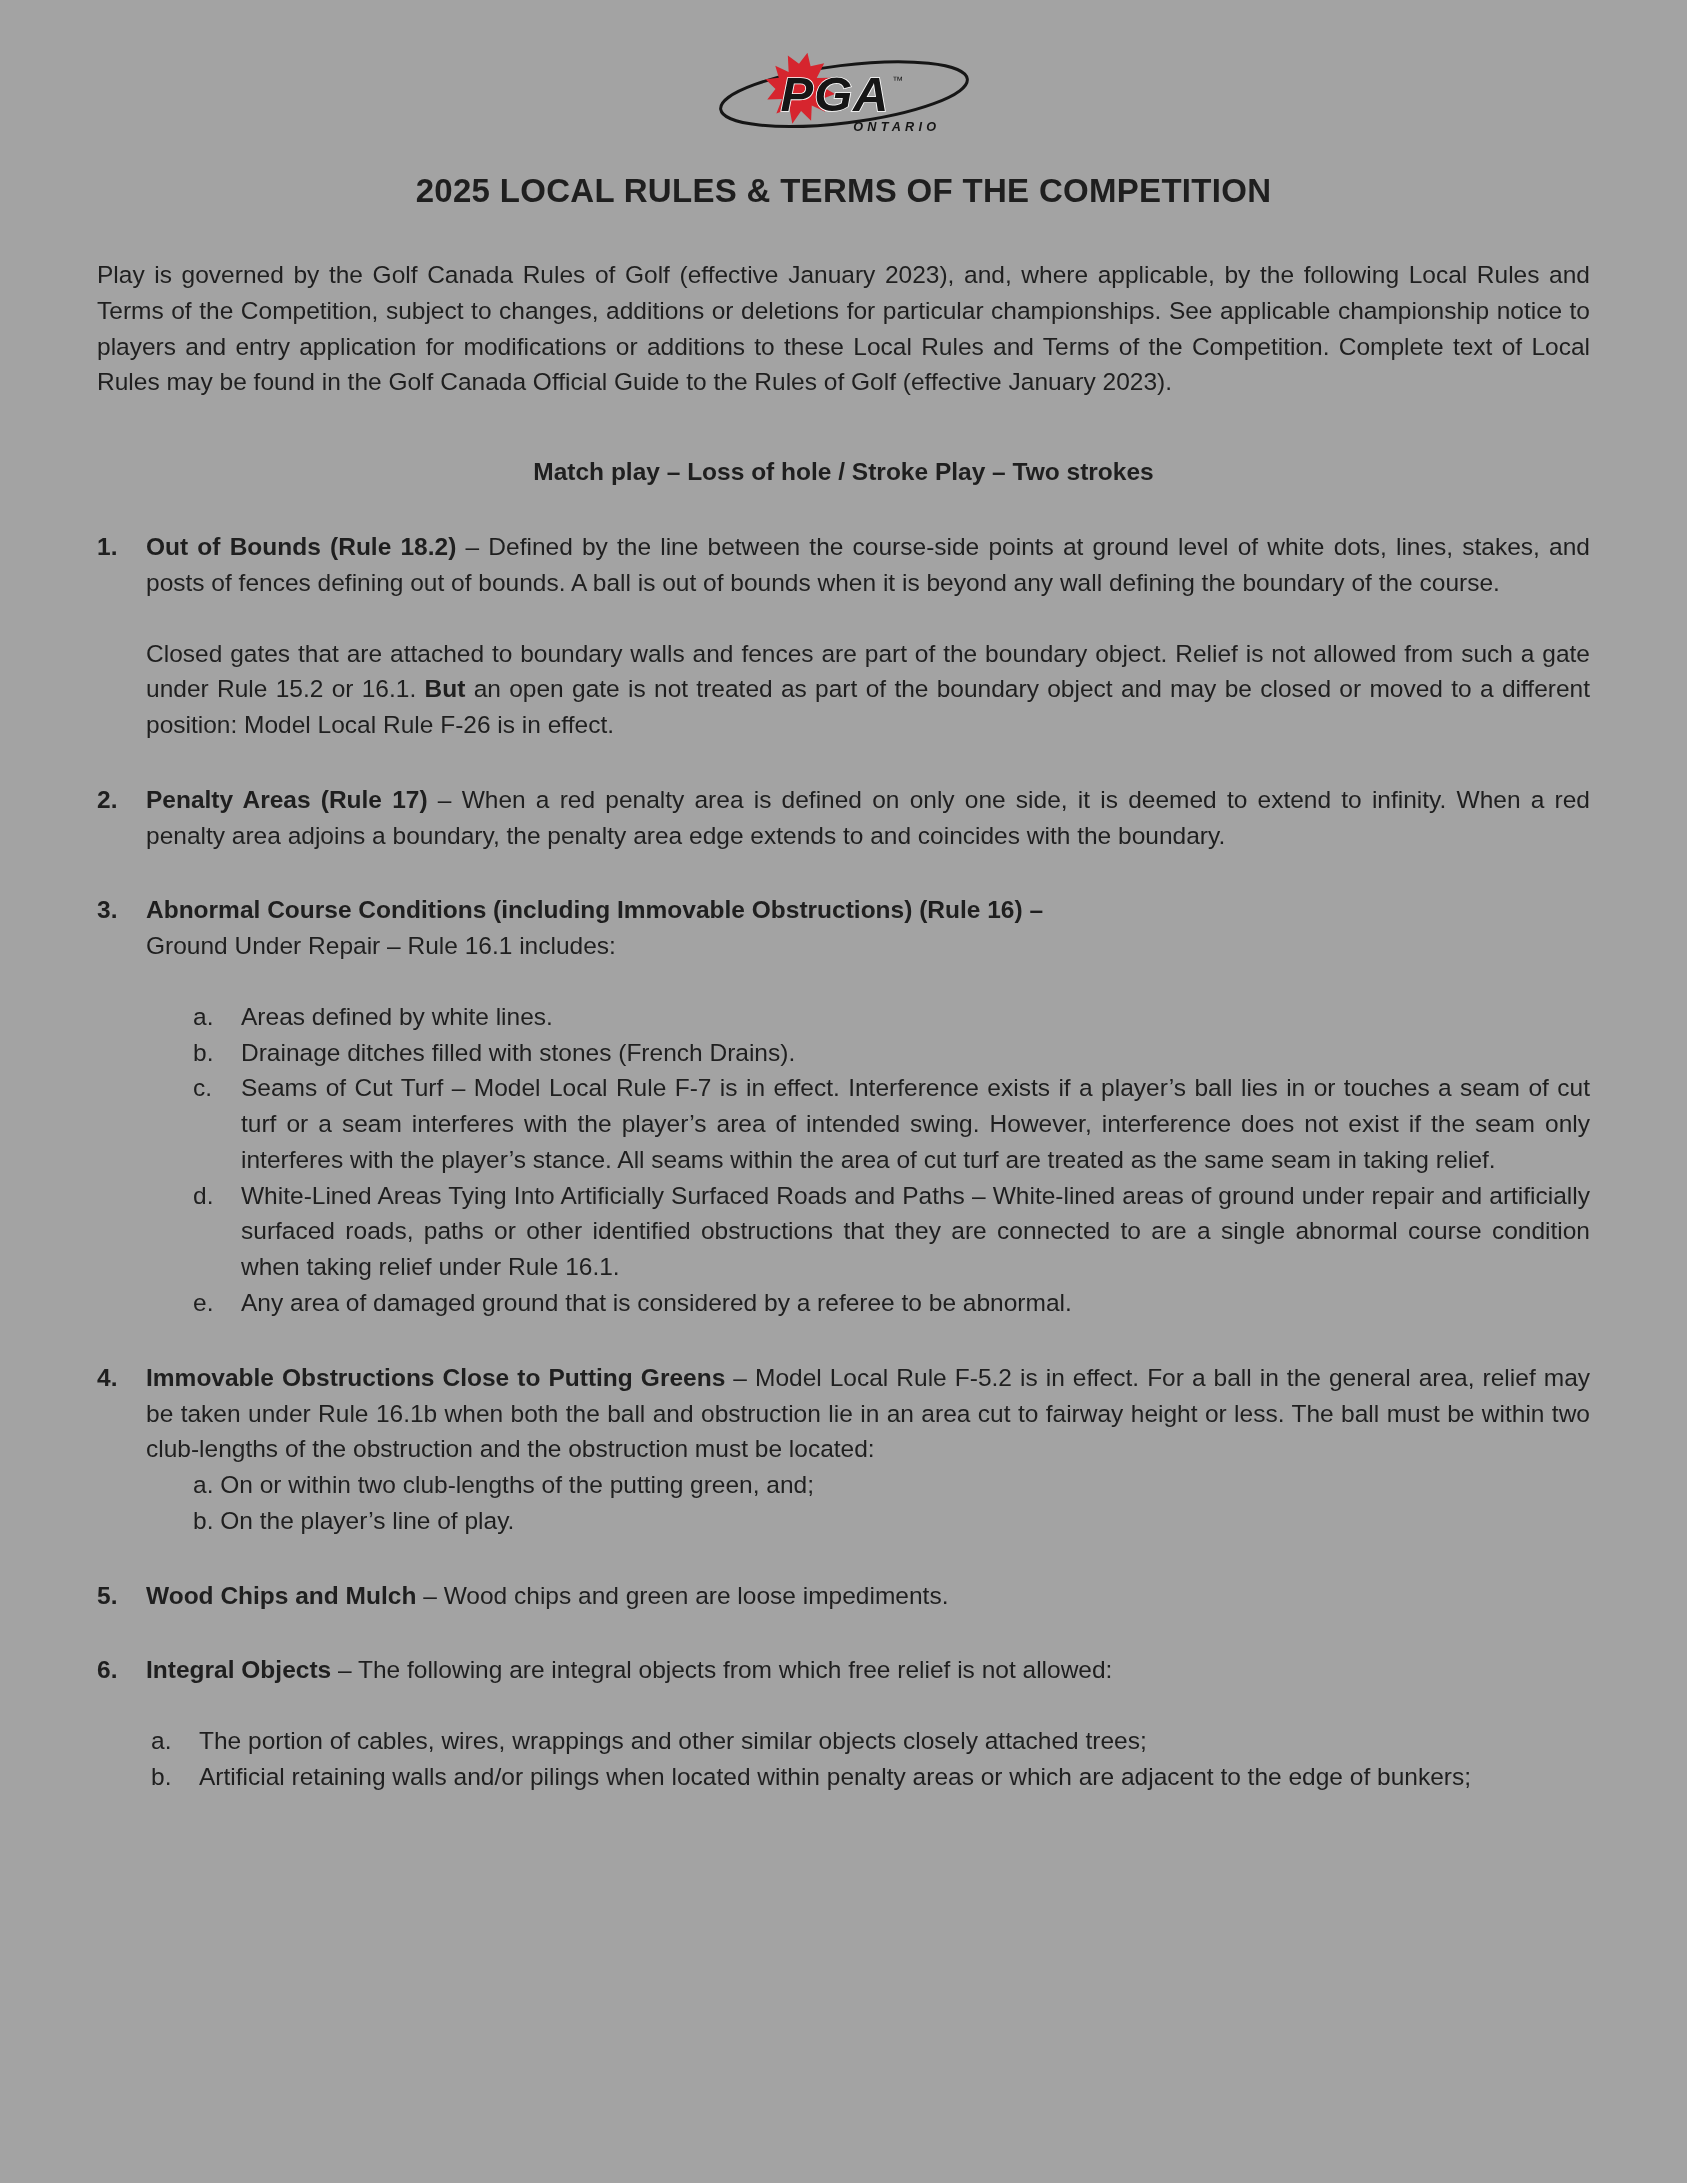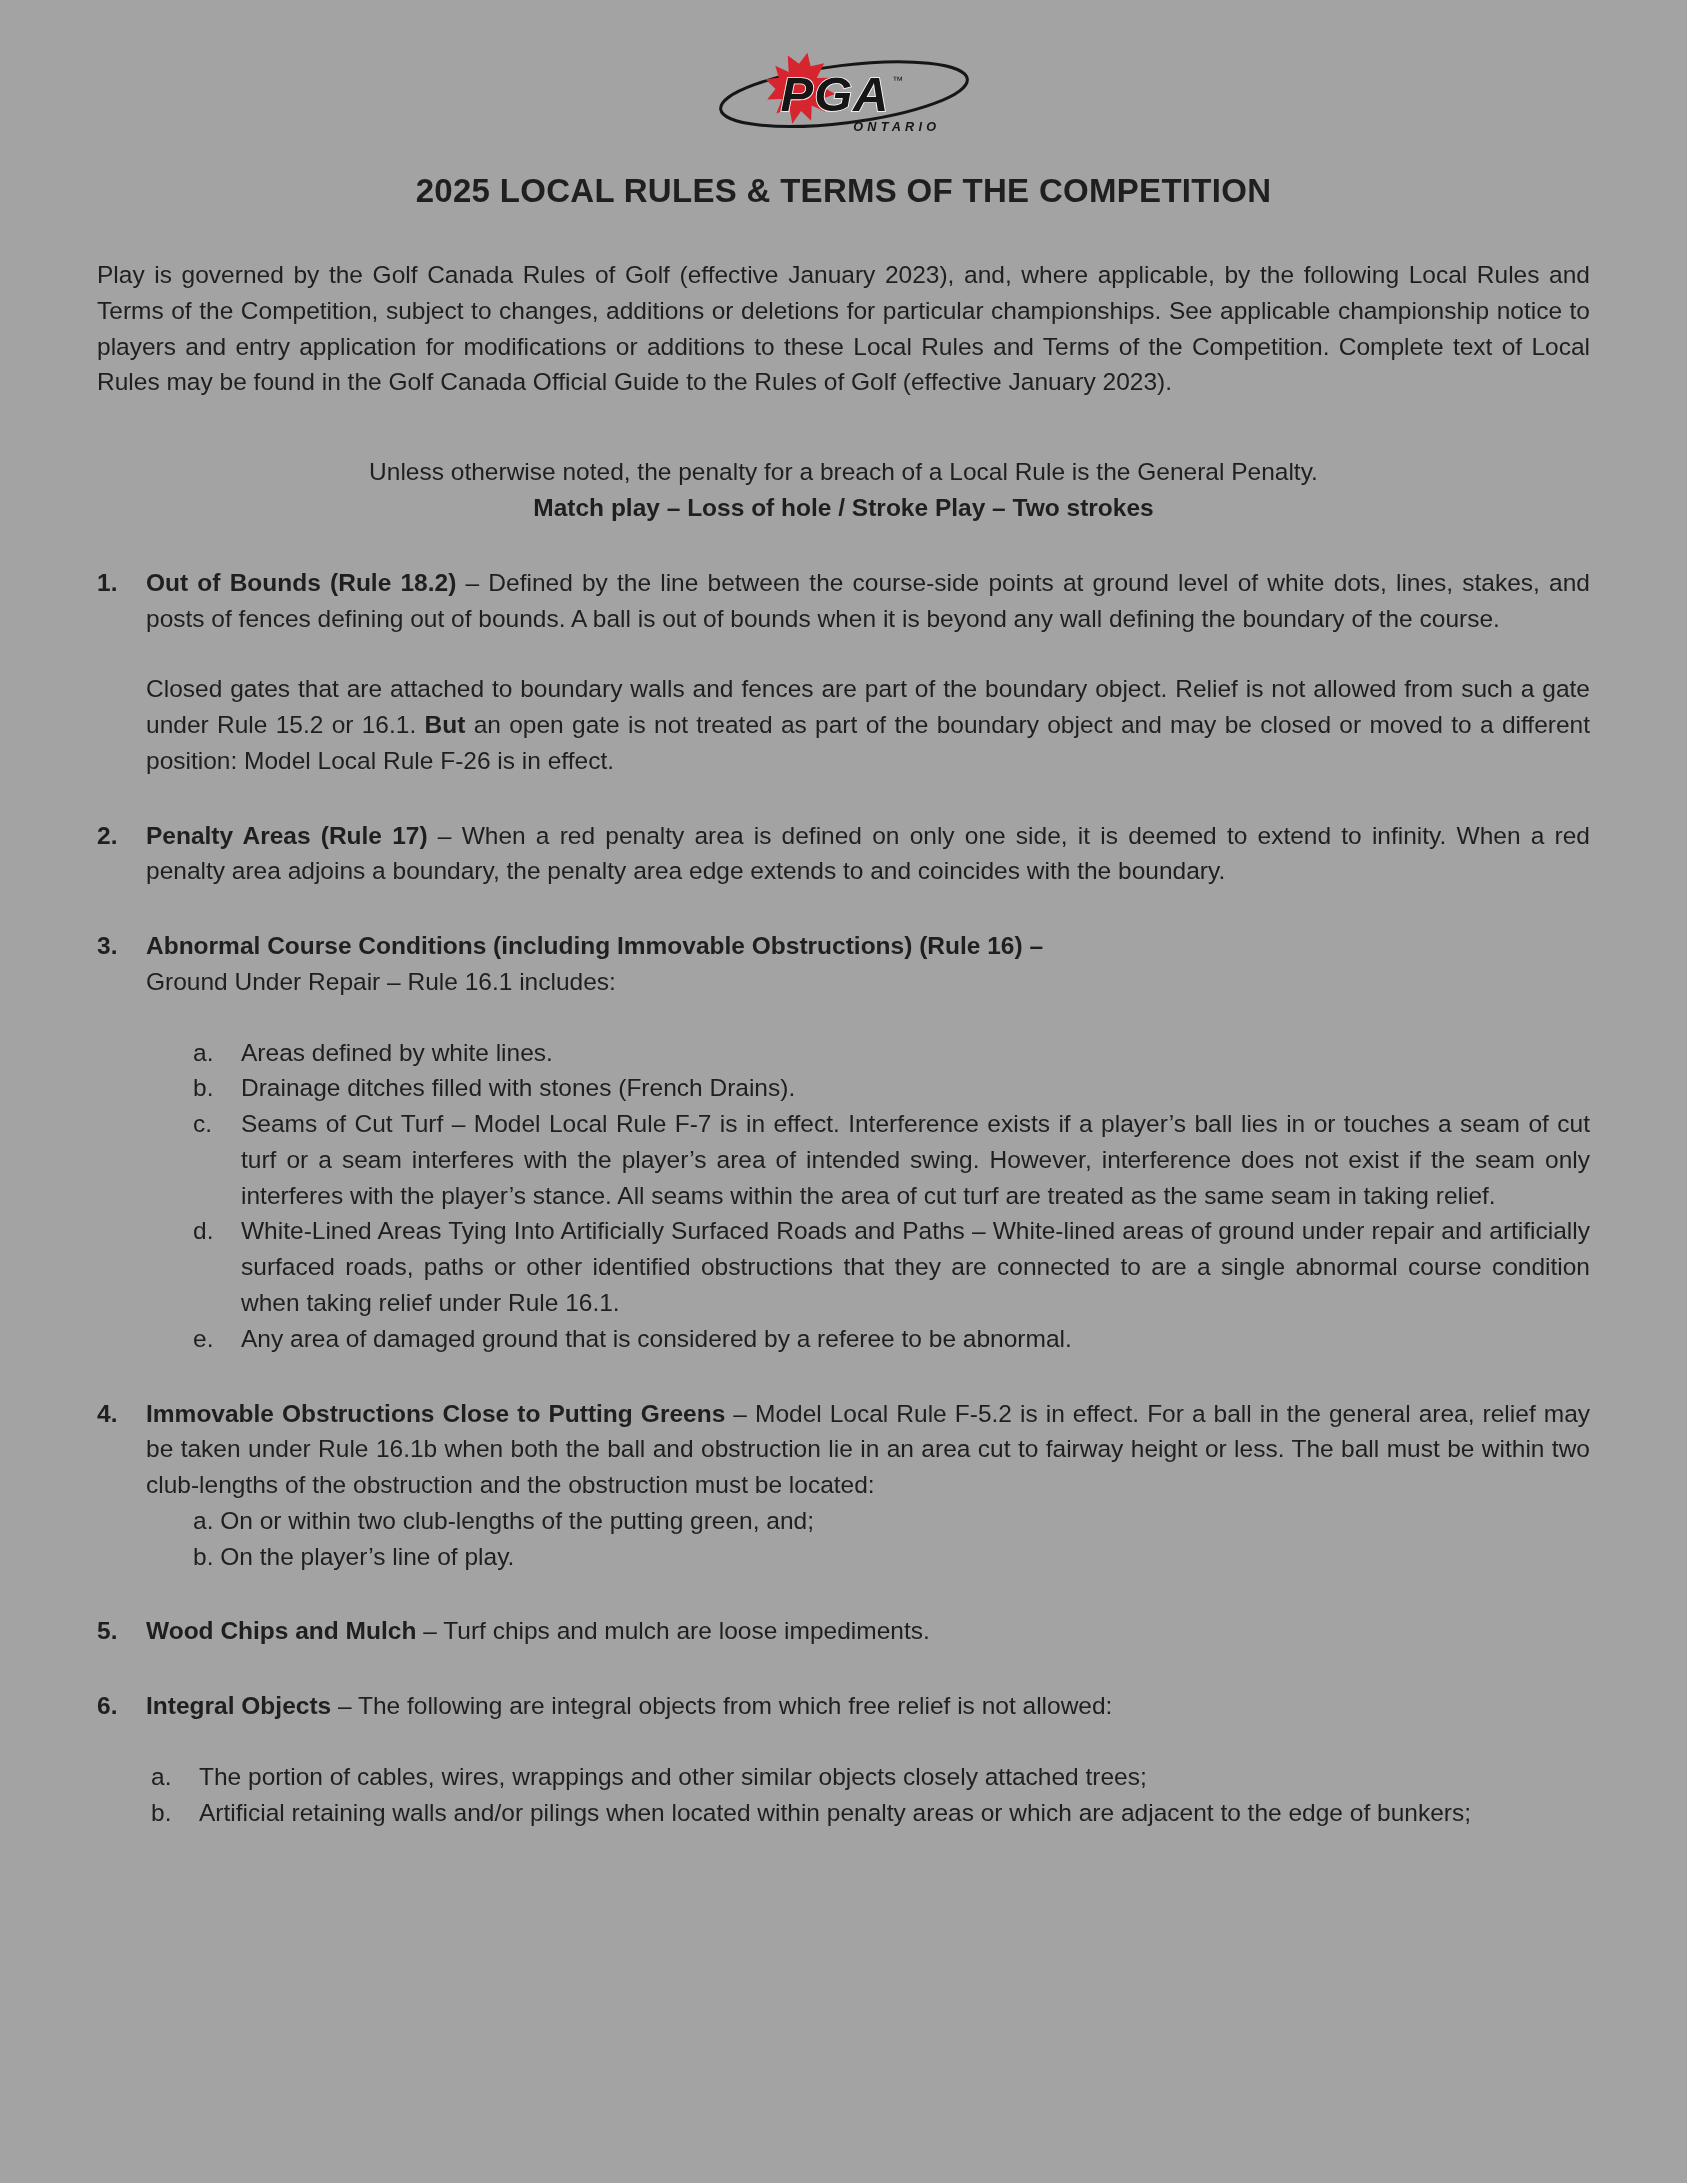--- a/index.html
+++ b/index.html
@@ -55,21 +55,20 @@
       <text x="80" y="78" font-size="58" font-weight="bold" font-style="italic" fill="#161616" stroke="#ffffff" stroke-width="2" paint-order="stroke" letter-spacing="1">PGA</text>
       <text x="212" y="46" font-size="13" fill="#161616">™</text>
       <text x="166" y="102" font-size="15" font-style="italic" font-weight="bold" letter-spacing="5" fill="#161616">ONTARIO</text>
     </svg>
   </div>
 
   <h1 class="title">2025 LOCAL RULES &amp; TERMS OF THE COMPETITION</h1>
 
   <p class="intro justify">Play is governed by the Golf Canada Rules of Golf (effective January 2023), and, where applicable, by the following Local Rules and Terms of the Competition, subject to changes, additions or deletions for particular championships.  See applicable championship notice to players and entry application for modifications or additions to these Local Rules and Terms of the Competition.  Complete text of Local Rules may be found in the Golf Canada Official Guide to the Rules of Golf (effective January 2023).</p>
 
-  <p class="center">Unless otherwise noted, the penalty for a breach of a Local Rule is the General Penalty.</p>
   <p class="center penalty-line">Match play – Loss of hole / Stroke Play – Two strokes</p>
 
   <section class="rule">
     <div class="rule-num">1.</div>
     <div class="rule-content">
       <p class="justify"><span class="bold">Out of Bounds (Rule 18.2)</span> <span>– Defined by the line between the course-side points at ground level of white dots, lines, stakes, and posts of fences defining out of bounds.  A ball is out of bounds when it is beyond any wall defining the boundary of the course.</span></p>
       <p class="justify rule-gap"><span>Closed gates that are attached to boundary walls and fences are part of the boundary object.  Relief is not allowed from such a gate under Rule 15.2 or 16.1.  </span><span class="bold">But</span><span> an open gate is not treated as part of the boundary object and may be closed or moved to a different position: Model Local Rule F-26 is in effect.</span></p>
     </div>
   </section>
 
@@ -115,21 +114,21 @@
     <div class="rule-content">
       <p class="justify"><span class="bold">Immovable Obstructions Close to Putting Greens</span> <span>– Model Local Rule F-5.2 is in effect. For a ball in the general area, relief may be taken under Rule 16.1b when both the ball and obstruction lie in an area cut to fairway height or less. The ball must be within two club-lengths of the obstruction and the obstruction must be located:</span></p>
       <p class="plain-sub">a. On or within two club-lengths of the putting green, and;</p>
       <p class="plain-sub">b. On the player’s line of play.</p>
     </div>
   </section>
 
   <section class="rule">
     <div class="rule-num">5.</div>
     <div class="rule-content">
-      <p class="justify"><span class="bold">Wood Chips and Mulch</span> <span>– Turf chips and mulch are loose impediments.</span></p>
+      <p class="justify"><span class="bold">Wood Chips and Mulch</span> <span>– Wood chips and green are loose impediments.</span></p>
     </div>
   </section>
 
   <section class="rule">
     <div class="rule-num">6.</div>
     <div class="rule-content">
       <p class="justify"><span class="bold">Integral Objects</span> <span>– The following are integral objects from which free relief is not allowed:</span></p>
       <div class="sub-list indent-b">
         <div class="sub-item">
           <span class="sub-letter">a.</span>

